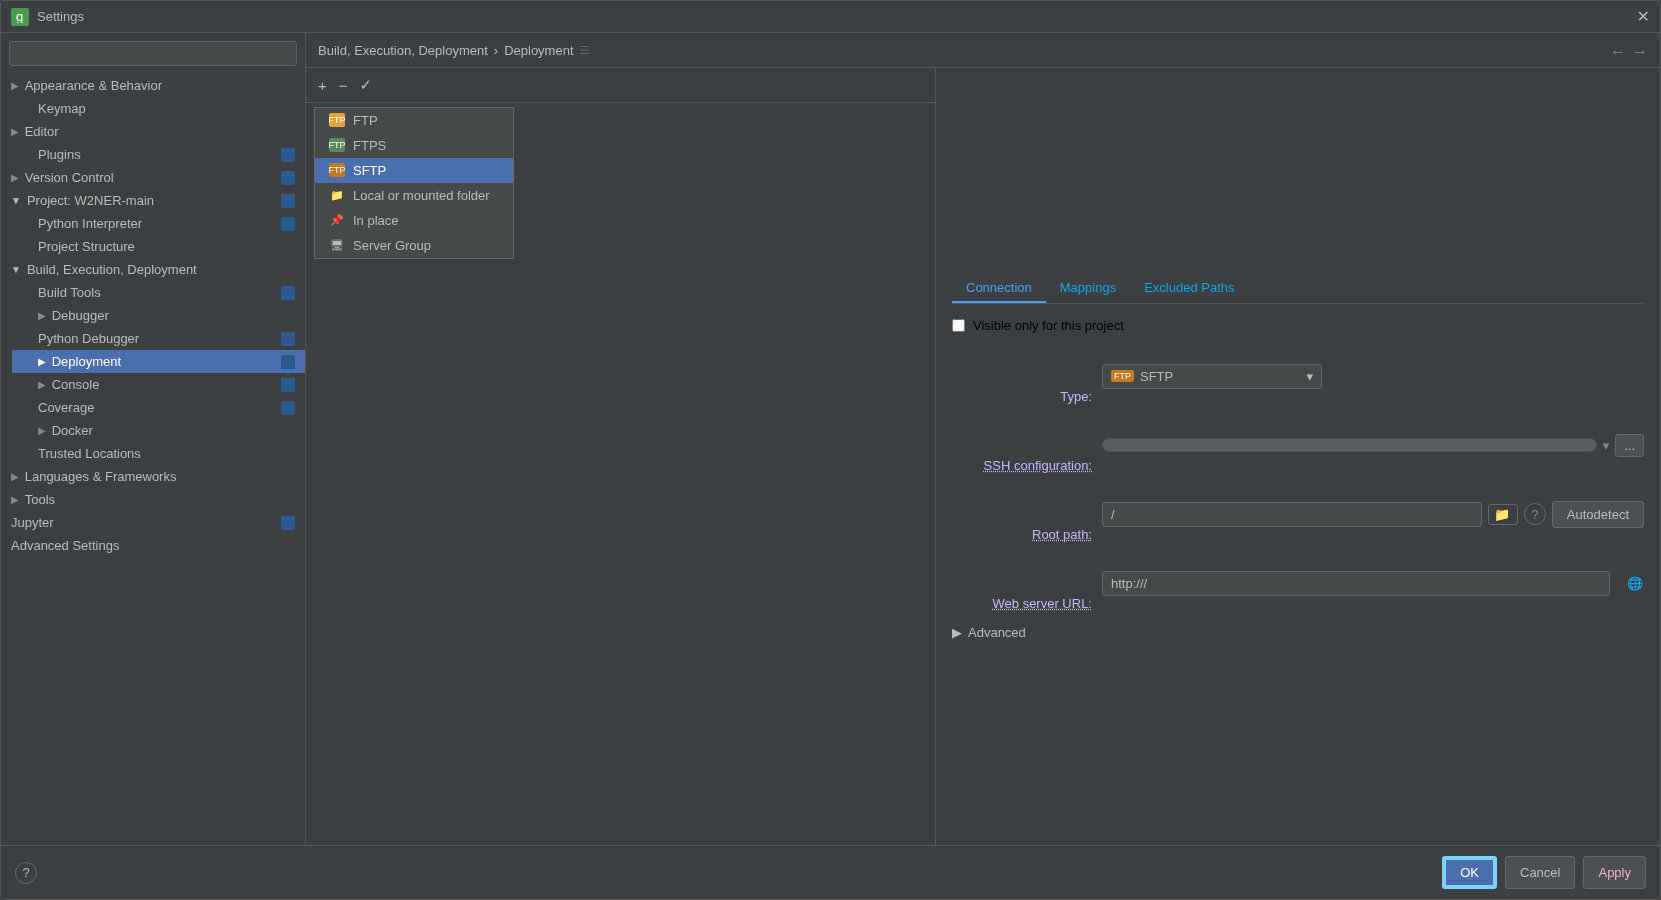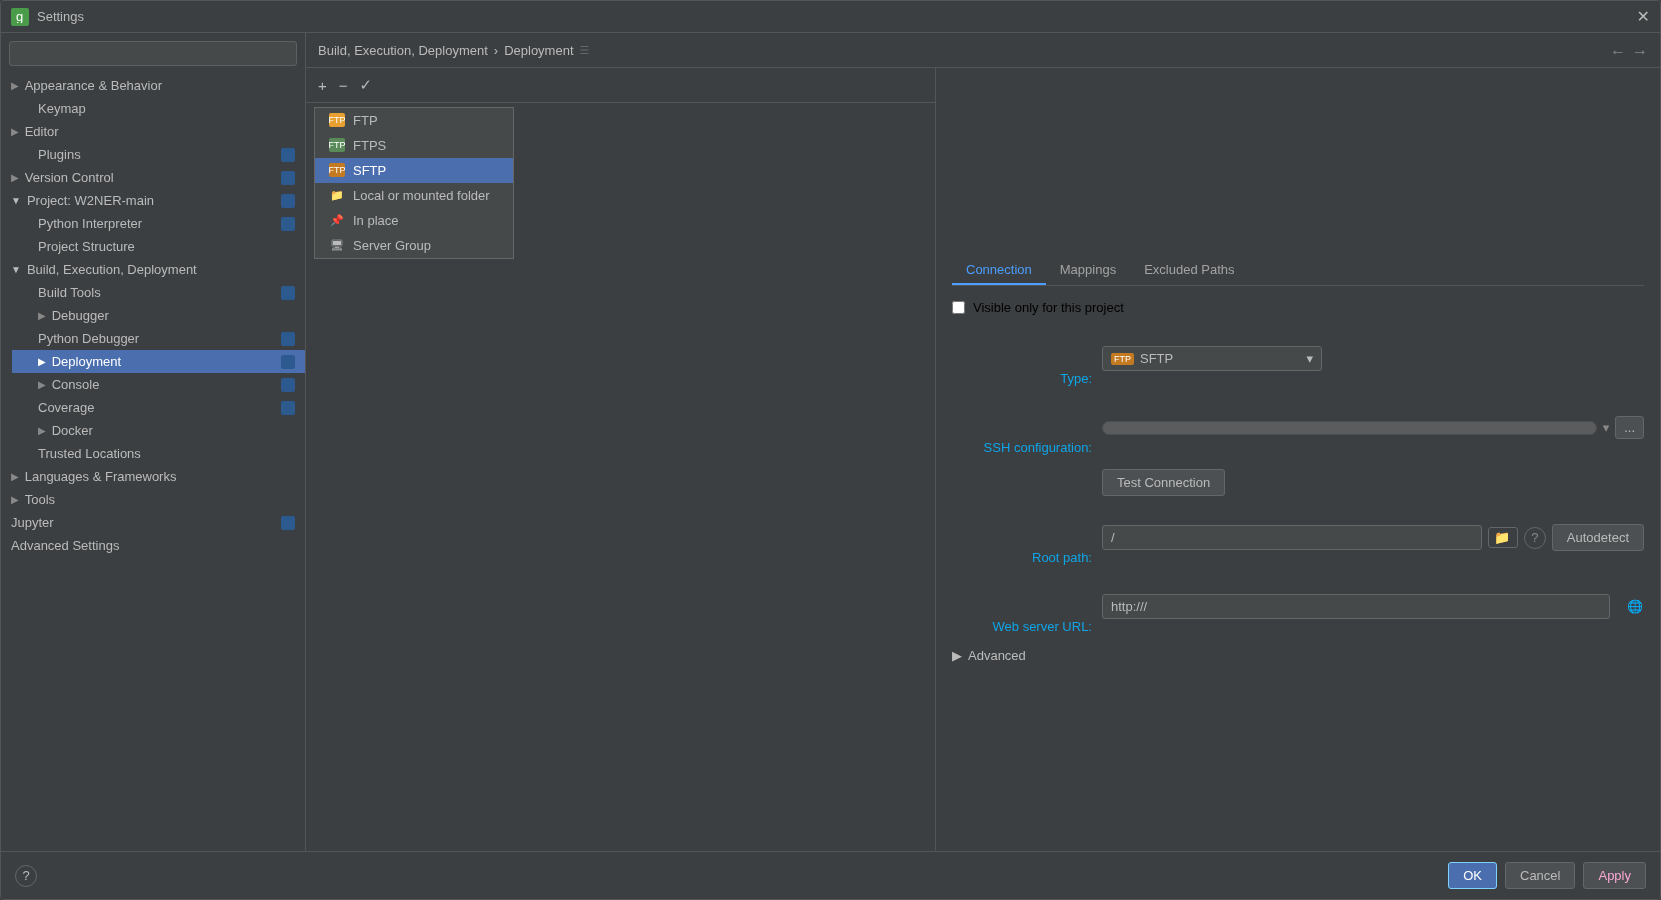--- a/index.html
+++ b/index.html
@@ -31,31 +31,31 @@
     .toolbar-btn { background: none; border: none; color: #bbb; cursor: pointer; font-size: 15px; padding: 2px 4px; }
     .dropdown-item { padding: 5px 14px; color: #bbb; cursor: pointer; display: flex; align-items: center; gap: 8px; }
     .dropdown-item.selected { background: #4b6eaf; color: #fff; }
     .dropdown-icon { width: 16px; height: 14px; display: flex; align-items: center; justify-content: center; font-size: 11px; }
     .ftp-icon { background: #e8a030; color: #fff; border-radius: 2px; font-size: 9px; padding: 1px 2px; }
     .ftps-icon { background: #5a8a5a; color: #fff; border-radius: 2px; font-size: 9px; padding: 1px 2px; }
     .sftp-icon { background: #c47a20; color: #fff; border-radius: 2px; font-size: 9px; padding: 1px 2px; }
     .server-list-body { flex: 1; }
     .settings-panel { flex: 1; display: flex; flex-direction: column; padding: 10px 16px; justify-content: center; }
     .tabs { display: flex; border-bottom: 1px solid #555; margin-bottom: 14px; }
-    .tab { padding: 6px 14px; color: #a3a3a3; cursor: pointer; border-bottom: 2px solid transparent; }
+    .tab { padding: 6px 14px; color: #0ea5e9; cursor: pointer; border-bottom: 2px solid transparent; }
     .tab.active { color: #4b9eff; border-bottom: 2px solid #4b9eff; }
     .form-row { display: flex; align-items: center; margin-bottom: 14px; gap: 10px; }
     .checkbox-row { display: flex; align-items: center; gap: 8px; margin-bottom: 16px; }
     .checkbox-row input { accent-color: #4b9eff; }
-    .form-label { color: #0ea5e9; min-width: 140px; text-align: right; margin-top: 40px; }
-    .form-label-underline { text-decoration-style: dotted; }
+    .form-label { color: #c4b5fd; min-width: 140px; text-align: right; margin-top: 40px; }
+    .form-label-underline { text-decoration: underline; text-decoration-style: dotted; }
     .select-field { background: #45494a; border: 1px solid #666; color: #bbb; padding: 4px 8px; border-radius: 3px; min-width: 200px; display: flex; align-items: center; justify-content: space-between; }
     .text-field { background: #45494a; border: 1px solid #666; color: #bbb; padding: 4px 8px; border-radius: 3px; flex: 1; outline: none; }
     .btn { background: #4c5052; border: 1px solid #666; color: #bbb; padding: 5px 14px; border-radius: 3px; cursor: pointer; }
-    .btn-primary { background: #4b6eaf; border: 1px solid #7dd3fc; color: #fff; }
+    .btn-primary { background: #4b6eaf; border: 4px solid #7dd3fc; color: #fff; }
     .ssh-row { display: flex; align-items: center; gap: 6px; flex: 1; }
     .ellipsis-btn { background: #4c5052; border: 1px solid #666; color: #bbb; padding: 3px 8px; border-radius: 3px; cursor: pointer; }
     .root-path-row { display: flex; align-items: center; gap: 6px; flex: 1; }
     .folder-btn { background: none; border: 1px solid #666; color: #888; padding: 2px 6px; border-radius: 3px; cursor: pointer; }
     .help-btn { background: none; border: 1px solid #666; color: #888; padding: 2px 6px; border-radius: 3px; cursor: pointer; border-radius: 50%; width: 22px; height: 22px; display: flex; align-items: center; justify-content: center; }
     .advanced-section { display: flex; align-items: center; gap: 6px; color: #bbb; cursor: pointer; }
     .web-url-row { display: flex; align-items: center; gap: 18px; flex: 1; }
     .web-url-input { background: #45494a; border: 1px solid #666; color: #bbb; padding: 4px 8px; border-radius: 3px; flex: 1; outline: none; }
     .web-icon { color: #888; }
     .footer { display: flex; align-items: center; justify-content: space-between; padding: 10px 14px; border-top: 1px solid #555; background: #3c3f41; flex-shrink: 0; }
@@ -257,23 +257,20 @@
 
           <div class="form-row">
             <span class="form-label form-label-underline">SSH configuration:</span>
             <div class="ssh-row">
               <div style="flex:1;background:#888;border-radius:8px;height:14px;opacity:0.4;border:1px solid #666"></div>
               <span style="color:#888">▾</span>
               <button class="ellipsis-btn">...</button>
             </div>
           </div>
 
-          <div class="form-row" style="padding-left:150px">
-            <button class="btn">Test Connection</button>
-          </div>
 
           <div class="form-row">
             <span class="form-label form-label-underline">Root path:</span>
             <div class="root-path-row">
               <input class="text-field" type="text" value="/" style="">
               <button class="folder-btn">📁</button>
               <button class="help-btn">?</button>
               <button class="btn">Autodetect</button>
             </div>
           </div>

